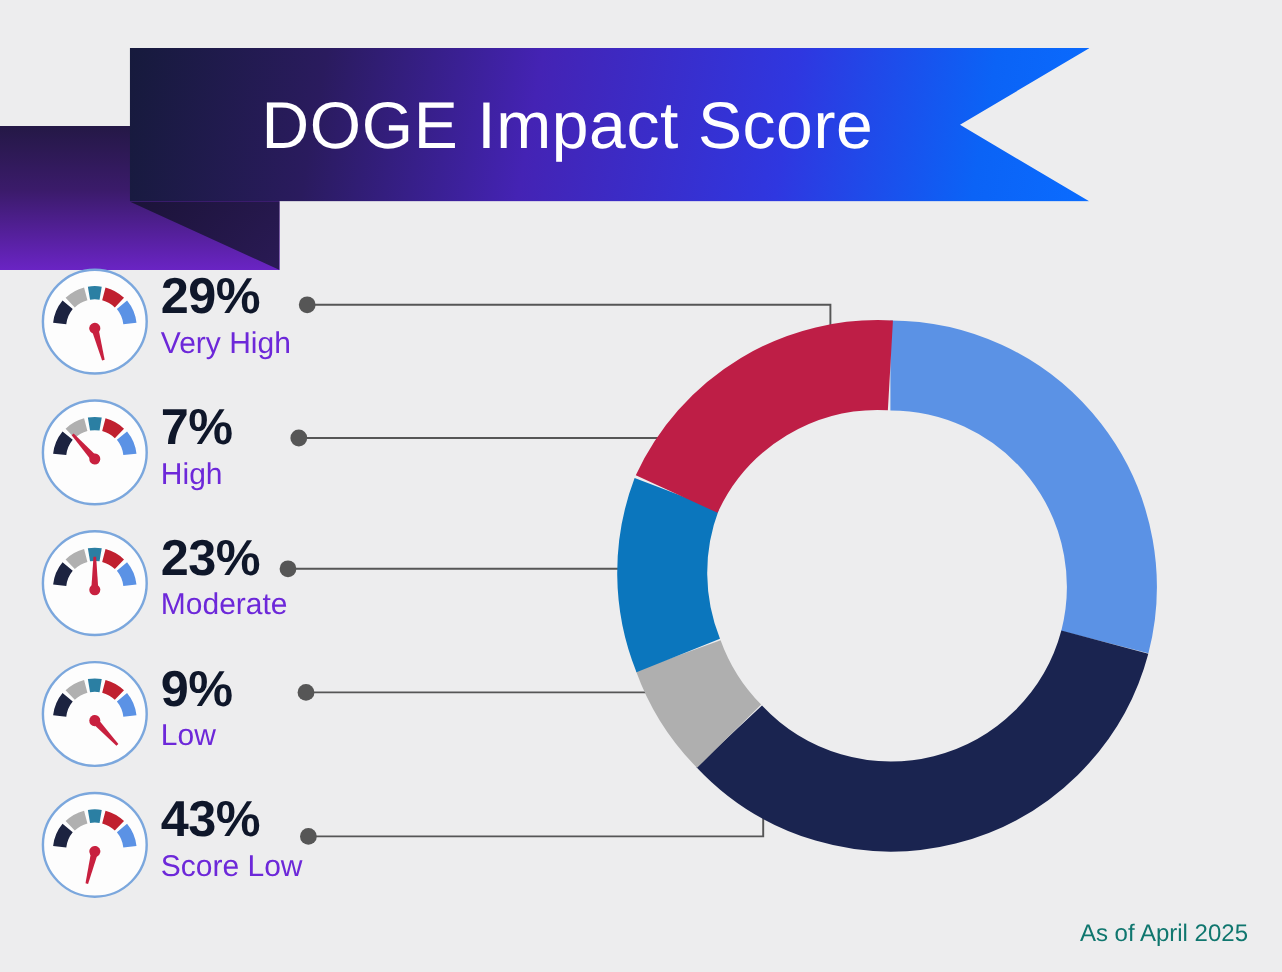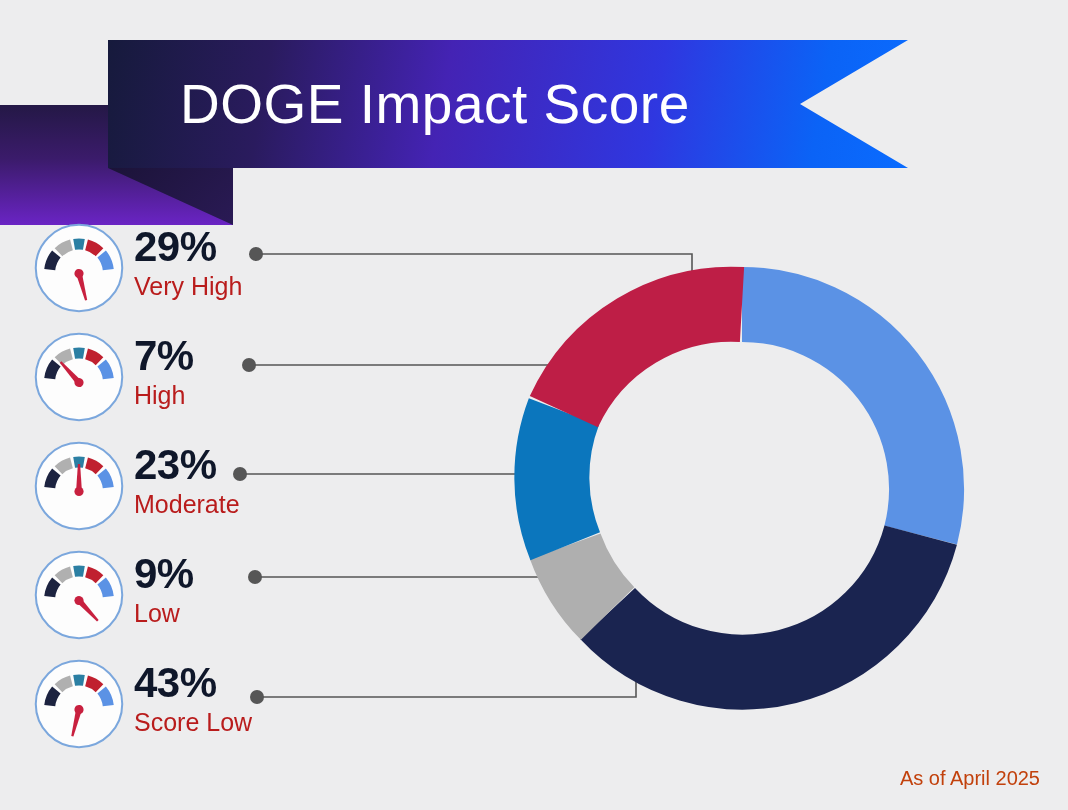--- a/index.html
+++ b/index.html
@@ -27,45 +27,45 @@
     position:absolute;left:108px;top:0;width:800px;height:128px;
     background:linear-gradient(100deg,#161a3c 0%,#2a1b5e 20%,#4423b4 42%,#2f37e0 68%,#0b63f6 88%,#0a6cff 100%);
     clip-path:polygon(0 0, 100% 0, 86.5% 50%, 100% 100%, 0 100%);
     display:flex;align-items:center;
   }
   .banner-title{
     color:#ffffff;
     font-size:55px;
     font-weight:400;
     letter-spacing:0.5px;
-    margin-left:72px;
+    margin-left:110px;
     white-space:nowrap;
   }
 
   
   #legend{position:absolute;left:30px;top:222px;width:300px;}
   .legend-item{position:relative;height:109px;}
   .gauge-ico{position:absolute;left:3px;top:0;width:92px;height:92px;}
   .legend-text{position:absolute;left:104px;top:2px;}
   .legend-pct{
     font-size:42px;font-weight:bold;color:#0f172a;
     line-height:46px;letter-spacing:-0.5px;
   }
   .legend-label{
-    font-size:25px;font-weight:400;color:#b91c1c;
+    font-size:25px;font-weight:400;color:#6d28d9;
     line-height:30px;margin-top:1px;
   }
 
   
   #canvas{position:absolute;left:0;top:0;width:1068px;height:810px;pointer-events:none;}
 
   
   #footer{
     position:absolute;right:28px;bottom:18px;
-    text-align:right;color:#c2410c;
+    text-align:right;color:#0f766e;
     font-size:20px;line-height:27px;
   }
 </style>
 </head>
 <body>
 
 <div id="banner-wrap">
   <div class="banner-tail"></div>
   <div class="banner-tail-fold"></div>
   <div class="banner-main">

